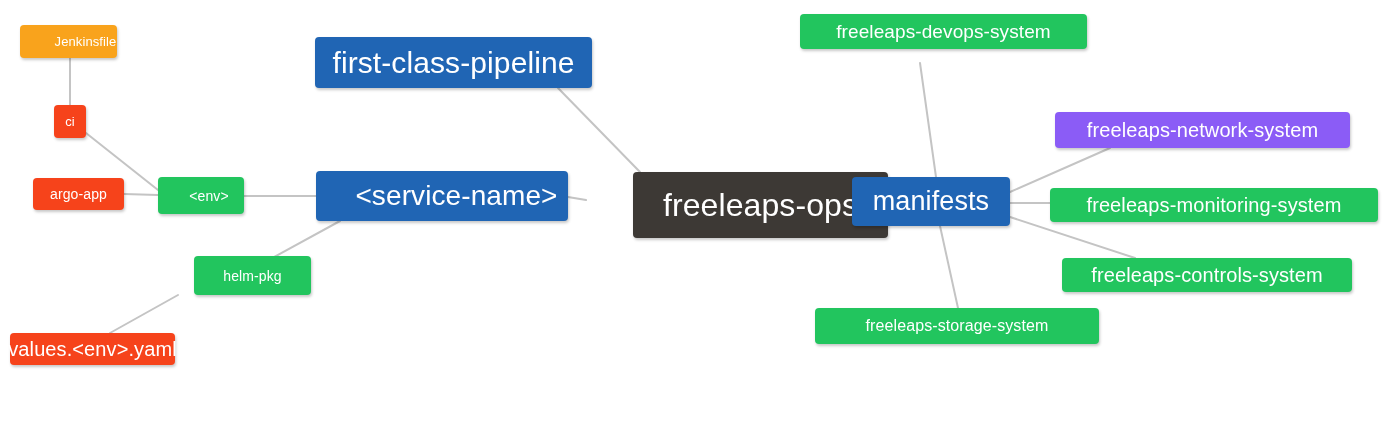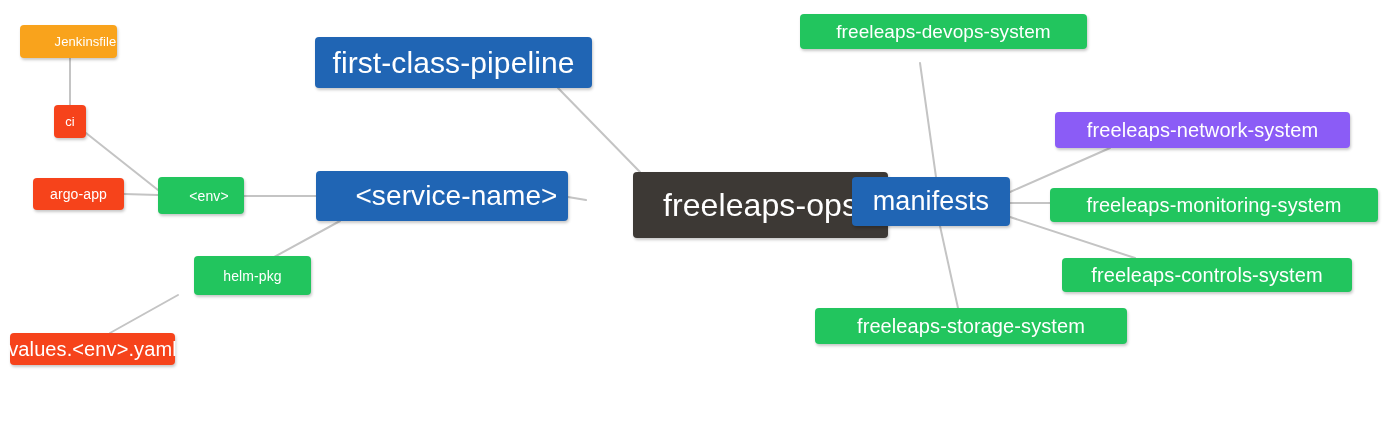--- a/index.html
+++ b/index.html
@@ -98,17 +98,17 @@
       </div>
       <div class="node" style="left: 1055px; top: 112px; width: 295px; height: 36px; background: #8b5cf6; font-size: 20px;">
         <span class="node-label">freeleaps-network-system</span>
       </div>
       <div class="node" style="left: 1050px; top: 188px; width: 328px; height: 34px; background: rgb(34, 197, 94); font-size: 20px;">
         <span class="node-label">freeleaps-monitoring-system</span>
       </div>
       <div class="node" style="left: 1062px; top: 258px; width: 290px; height: 34px; background: rgb(34, 197, 94); font-size: 20px;">
         <span class="node-label">freeleaps-controls-system</span>
       </div>
-      <div class="node" style="left: 815px; top: 308px; width: 312px; height: 36px; background: rgb(34, 197, 94); font-size: 20px;">
+      <div class="node" style="left: 815px; top: 308px; width: 284px; height: 36px; background: rgb(34, 197, 94); font-size: 16px;">
         <span class="node-label">freeleaps-storage-system</span>
       </div>
     </div>
 </div>
 
 </body></html>

